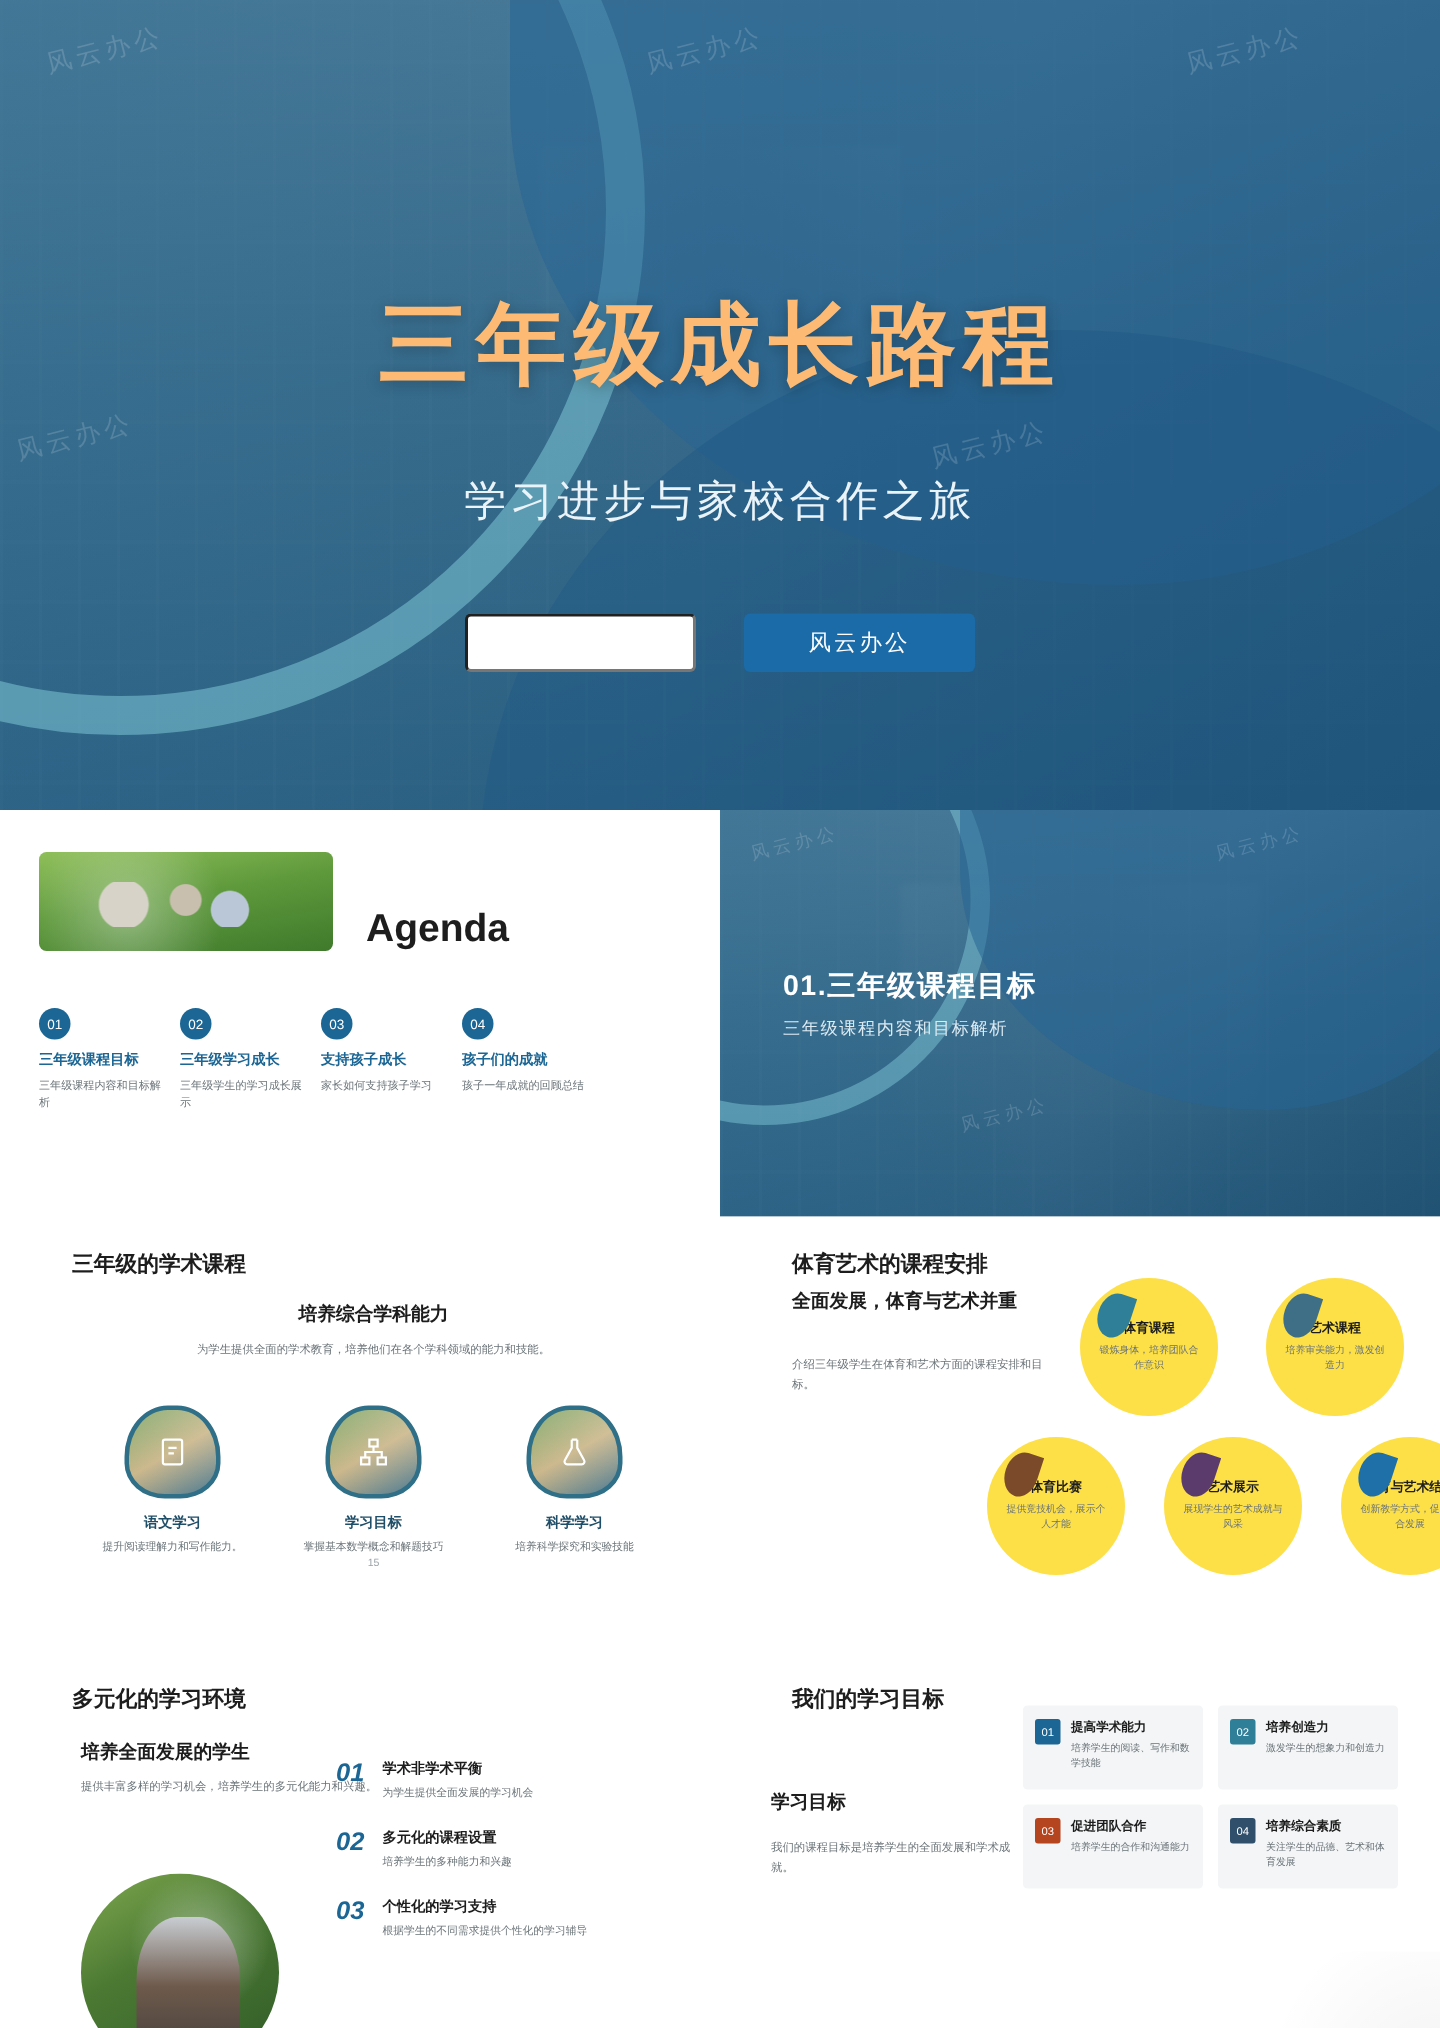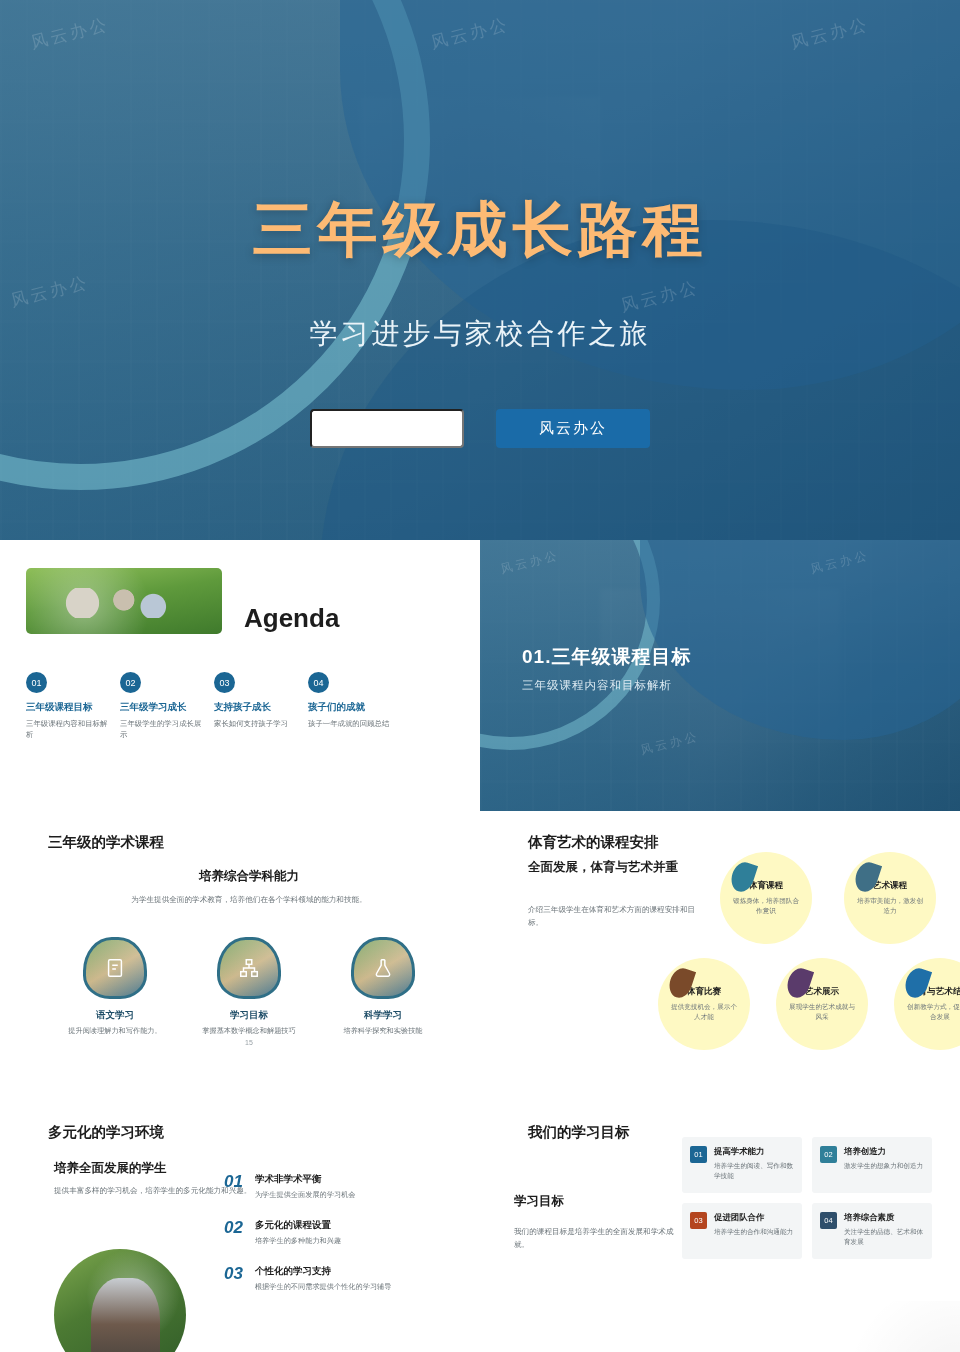--- a/index.html
+++ b/index.html
@@ -210,21 +210,21 @@
   .icon-badge svg { width: 22px; height: 22px; }
   .icon-label { margin-top: 10px; font-size: 9.5px; font-weight: bold; color: #1f4e68; }
   .icon-desc { margin-top: 4px; font-size: 7.2px; color: #6b7479; line-height: 1.5; }
   .pagenum { font-size: 7px; color:#9aa3a8; text-align:center; margin-top:2px; }
 
   
   .circle-grid { position: relative; margin-top: 4px; height: 190px; }
   .bubble {
     position: absolute;
     width: 92px; height: 92px; border-radius: 50%;
-    background: #fef9c3;
+    background: #fde047;
     display:flex; flex-direction: column; align-items:center; justify-content:center;
     text-align:center; padding: 0 10px;
   }
   .bubble .bt { font-size: 8.6px; font-weight: bold; color: #1d1d1d; }
   .bubble .bd { margin-top: 4px; font-size: 6.6px; color: #6b7479; line-height: 1.5; }
   .leaf {
     position:absolute; top: 10px; left: 12px;
     width: 22px; height: 30px;
     border-radius: 50% 0 50% 50%;
     transform: rotate(18deg);

